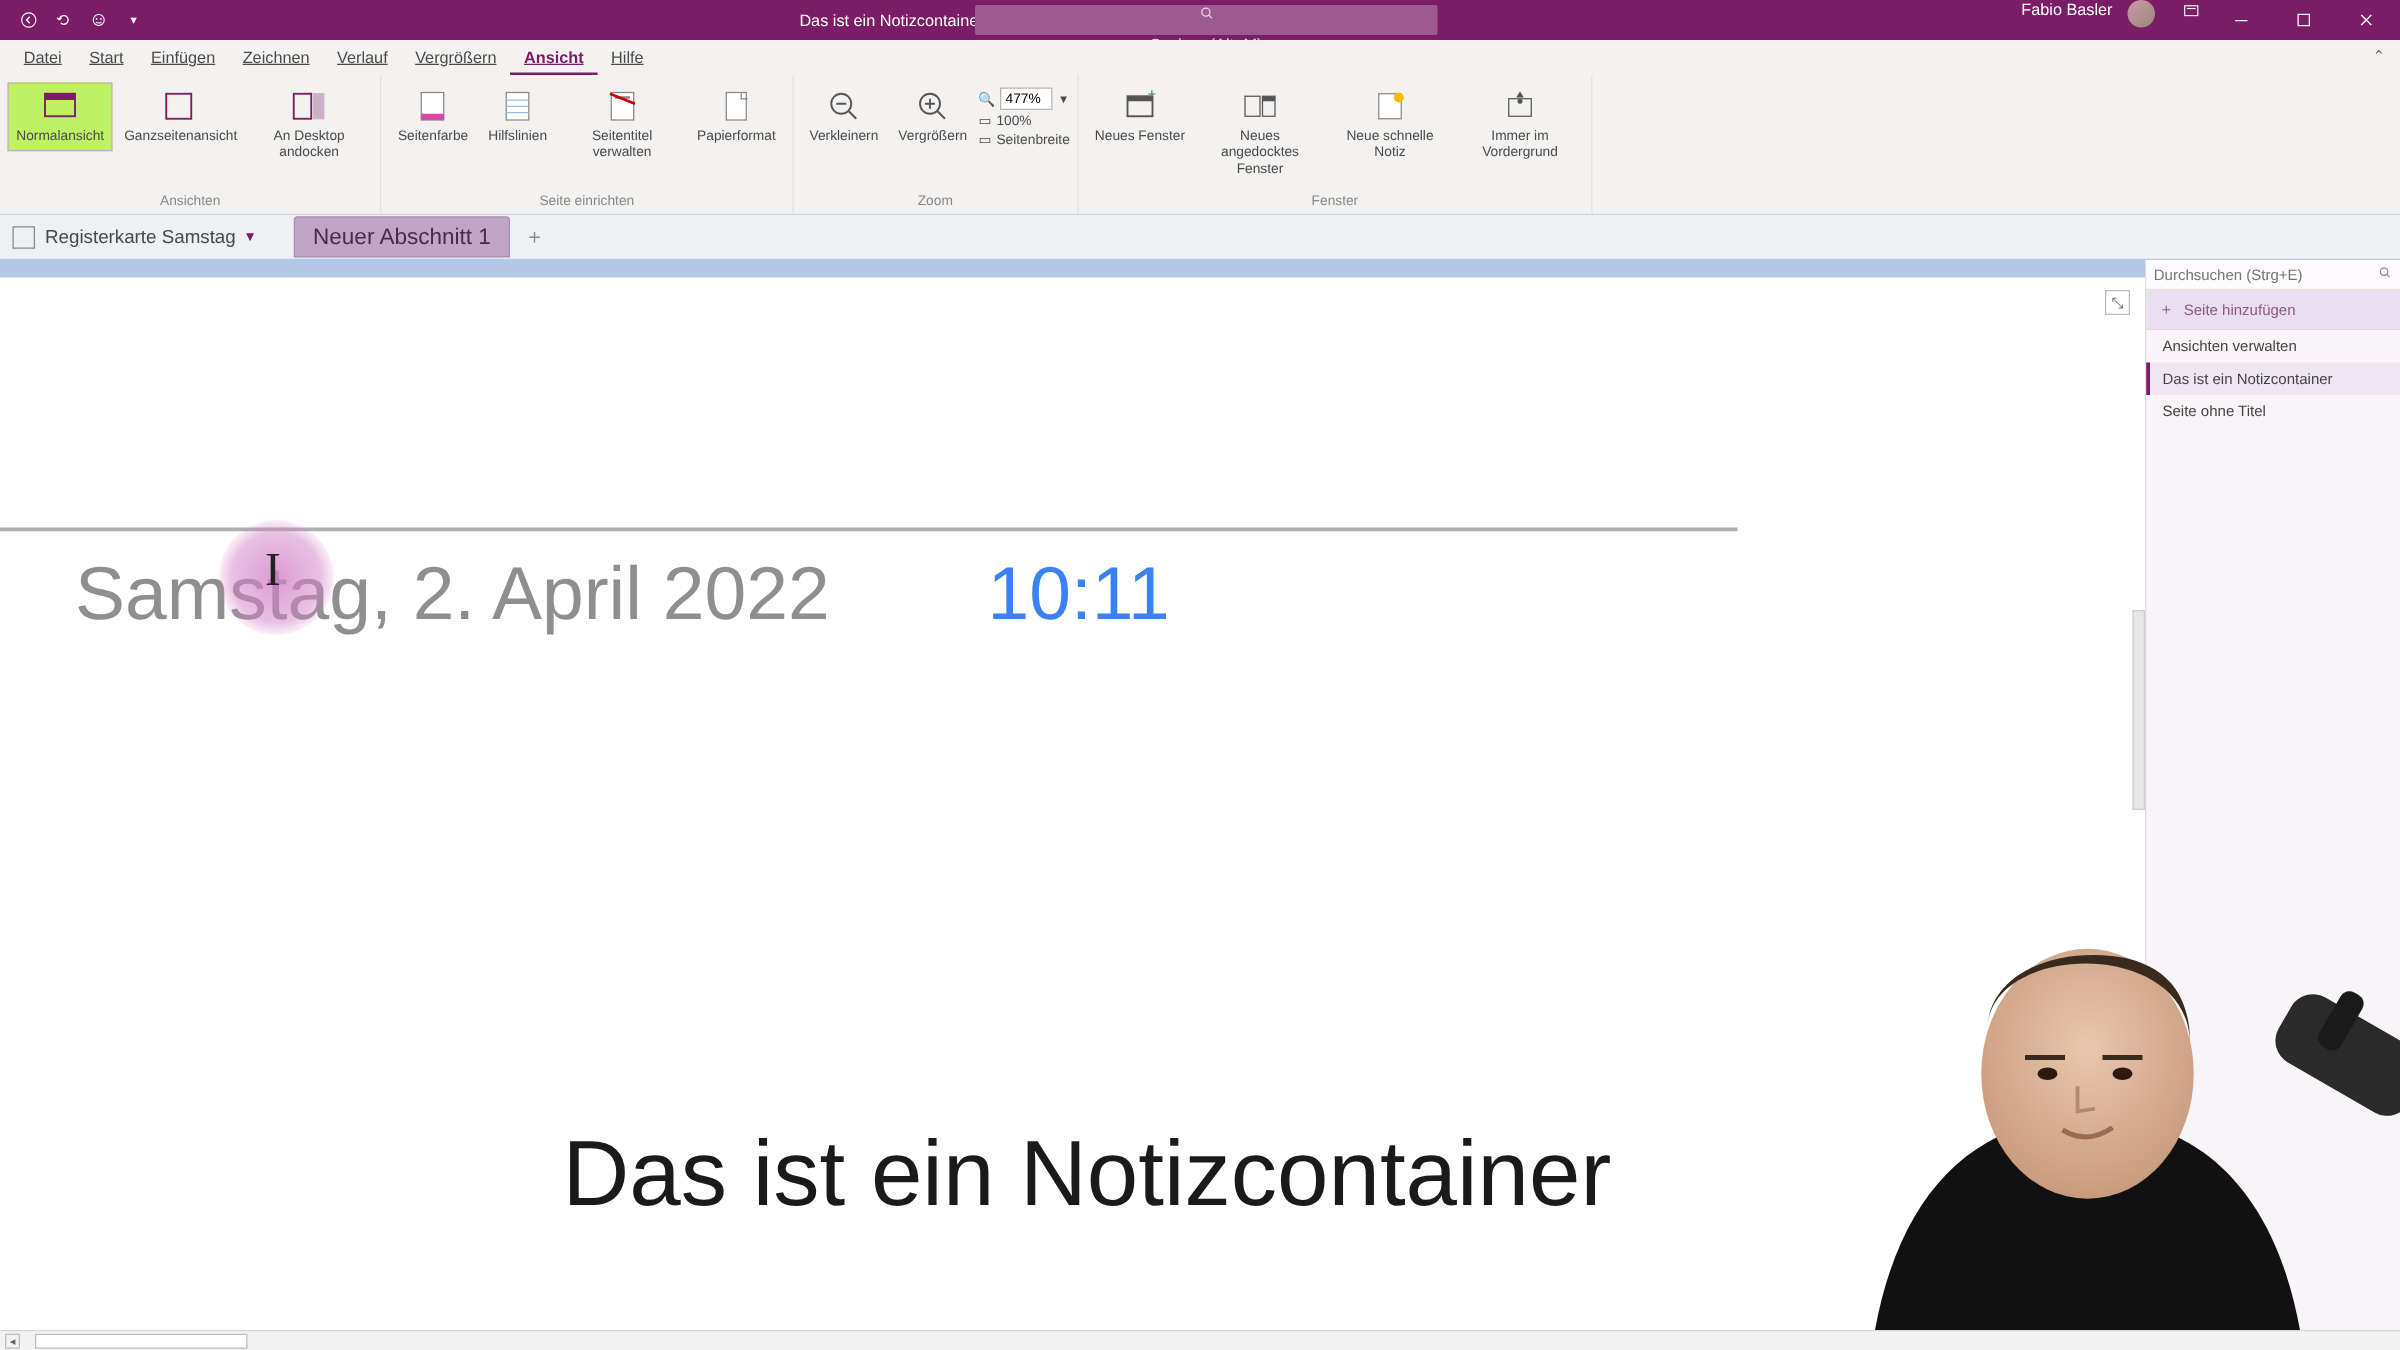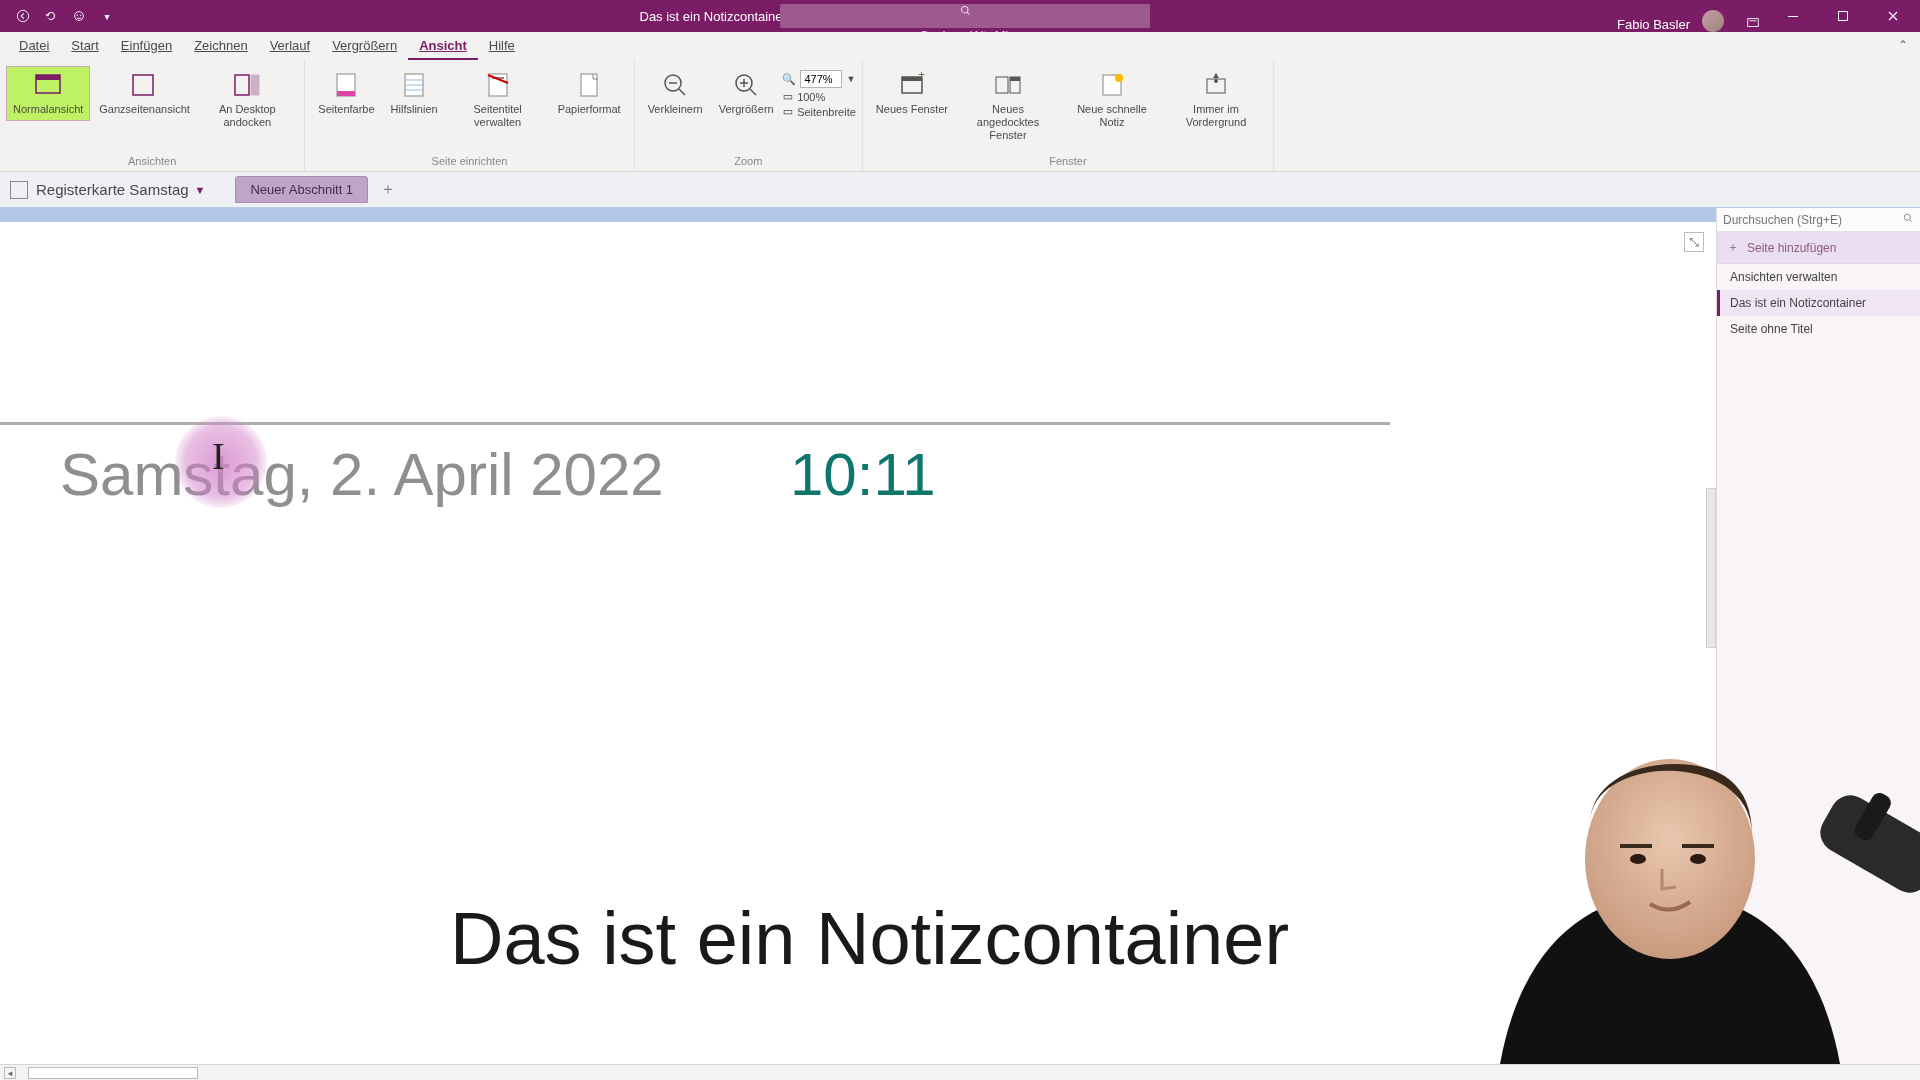--- a/index.html
+++ b/index.html
@@ -4,21 +4,21 @@
 <style>
   * { margin: 0; padding: 0; box-sizing: border-box; font-family: "Segoe UI", Tahoma, sans-serif; }
   body { width: 1920px; height: 1080px; background: #fff; overflow: hidden; position: relative; }
 
   
   .titlebar { height: 32px; background: #7b1c67; display: flex; align-items: center; color: #fff; font-size: 13px; position: relative; }
   .tb-left { display: flex; align-items: center; gap: 10px; padding-left: 14px; }
   .tb-icon { width: 18px; height: 18px; display: flex; align-items: center; justify-content: center; font-size: 14px; cursor: pointer; }
   .tb-title { position: absolute; left: 350px; right: 780px; text-align: center; white-space: nowrap; overflow: hidden; }
   .searchbox { position: absolute; left: 780px; width: 370px; height: 24px; background: #9d5a8e; border-radius: 2px; display: flex; align-items: center; padding: 0 8px; gap: 8px; color: #e9d2e4; font-size: 13px; flex-direction: column; }
-  .tb-right { position: absolute; right: 8px; display: flex; align-items: flex-end; gap: 12px; }
+  .tb-right { position: absolute; right: 8px; display: flex; align-items: flex-start; gap: 12px; }
   .avatar { width: 22px; height: 22px; border-radius: 50%; background: linear-gradient(135deg,#c9a,#987); display:inline-block; }
   .winbtn { width: 38px; height: 32px; display: flex; align-items: center; justify-content: center; cursor: pointer; }
 
   
   .menubar { height: 28px; background: #f3f2f1; display: flex; align-items: flex-end; padding-left: 8px; font-size: 13px; border-bottom: 0; position: relative; }
   .menuitem { padding: 5px 11px; cursor: pointer; color: #4a4a4a; text-decoration: underline; }
   .menuitem.active { border-bottom: 2px solid #7b1c67; color: #7b1c67; font-weight: 600; }
   .collapse-caret { position: absolute; right: 12px; top: 6px; font-size: 12px; color: #666; cursor:pointer; }
 
   
@@ -32,32 +32,32 @@
   .zoom-stack { display: flex; flex-direction: column; gap: 2px; font-size: 11px; color: #4a4a4a; padding-top: 4px; }
   .zoom-row { display: flex; align-items: center; gap: 4px; cursor:pointer; }
   .zoom-input { width: 42px; height: 18px; border: 1px solid #b5b5b5; font-size: 11px; padding: 0 3px; background:#fff; }
   .rg-label { font-size: 11px; color: #888; margin-top: auto; padding-bottom: 2px; }
 
   
   .notebar { height: 36px; background: #eef0f3; border-bottom: 1px solid #b9cde5; display: flex; align-items: center; padding-left: 10px; font-size: 15px; }
   .nb-icon { width: 18px; height: 18px; border: 1px solid #888; margin-right: 8px; }
   .nb-title { color: #484848; font-weight: 500; }
   .nb-drop { margin-left: 6px; color: #7b1c67; font-size: 11px; cursor:pointer; }
-  .section-tab { margin-left: 30px; background: #bfa6c8; color: #4a2a4a; font-size: 13px; padding: 5px 14px; border-radius: 3px 3px 0 0; border: 1px solid #a98ab3; cursor:pointer; }
+  .section-tab { margin-left: 30px; background: #bfa6c8; color: #4a2a4a; font-size: 18px; padding: 5px 14px; border-radius: 3px 3px 0 0; border: 1px solid #a98ab3; cursor:pointer; }
   .addsec { margin-left: 12px; color: #888; font-size: 16px; cursor:pointer; }
 
   
   .workspace { position: absolute; top: 208px; left: 0; right: 0; bottom: 16px; display: flex; }
   .canvas { flex: 1 1 auto; position: relative; background: #fff; overflow: hidden; border-top: 0; }
   .blue-strip { position: absolute; left: 0; right: 0; top: 0; height: 14px; background: #b2c8e6; }
   .expand-handle { position: absolute; right: 12px; top: 24px; width: 20px; height: 20px; border: 1px solid #bbb; display:flex; align-items:center; justify-content:center; font-size:12px; color:#666; cursor:pointer; }
 
   .title-rule { position: absolute; left: 0; top: 214px; width: 1390px; height: 3px; background: #aeaeae; }
   .date-text { position: absolute; left: 60px; top: 232px; font-size: 60px; color: #8f8f8f; font-weight: 400; }
-  .time-text { position: absolute; left: 790px; top: 232px; font-size: 60px; color: #0f766e; font-weight: 400; }
+  .time-text { position: absolute; left: 790px; top: 232px; font-size: 60px; color: #3b82f6; font-weight: 400; }
   .note-text { position: absolute; left: 450px; top: 688px; font-size: 74px; color: #1a1a1a; font-weight: 400; }
 
   .highlight-circle { position: absolute; left: 175px; top: 208px; width: 92px; height: 92px; border-radius: 50%; background: radial-gradient(circle, rgba(210,130,200,0.8) 0%, rgba(210,130,200,0.5) 55%, rgba(210,130,200,0) 75%); pointer-events:none; }
   .text-cursor { position: absolute; left: 212px; top: 226px; font-size: 38px; color: #222; font-family: Georgia, serif; pointer-events:none; }
 
   
   .pagepane { width: 204px; background: #f8f4f7; border-left: 1px solid #dcdcdc; display: flex; flex-direction: column; font-size: 12px; }
   .pp-search { display: flex; align-items: center; gap: 6px; padding: 4px 6px; border-bottom: 1px solid #e3e3e3; color: #888; background:#fdfbfd; }
   .pp-search input { flex:1; border:none; background:transparent; font-size:12px; color:#555; outline:none; }
   .pp-add { display: flex; align-items: center; gap: 8px; padding: 7px 10px; color: #8a5a80; background: #eadff0; border-bottom: 1px solid #e1d4e8; cursor:pointer; }

